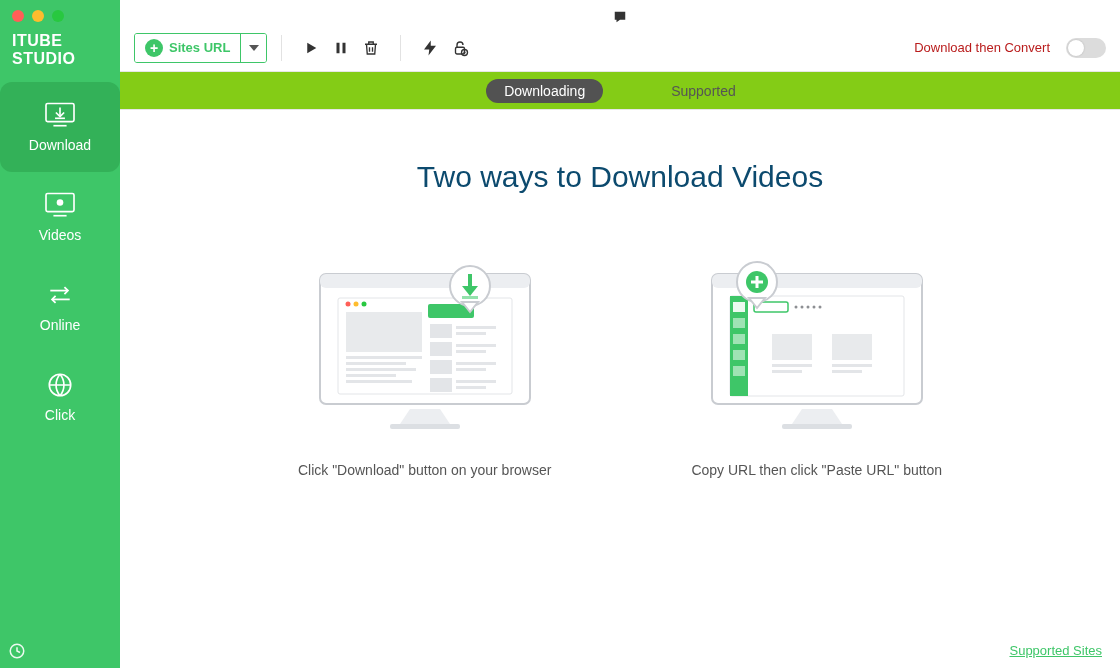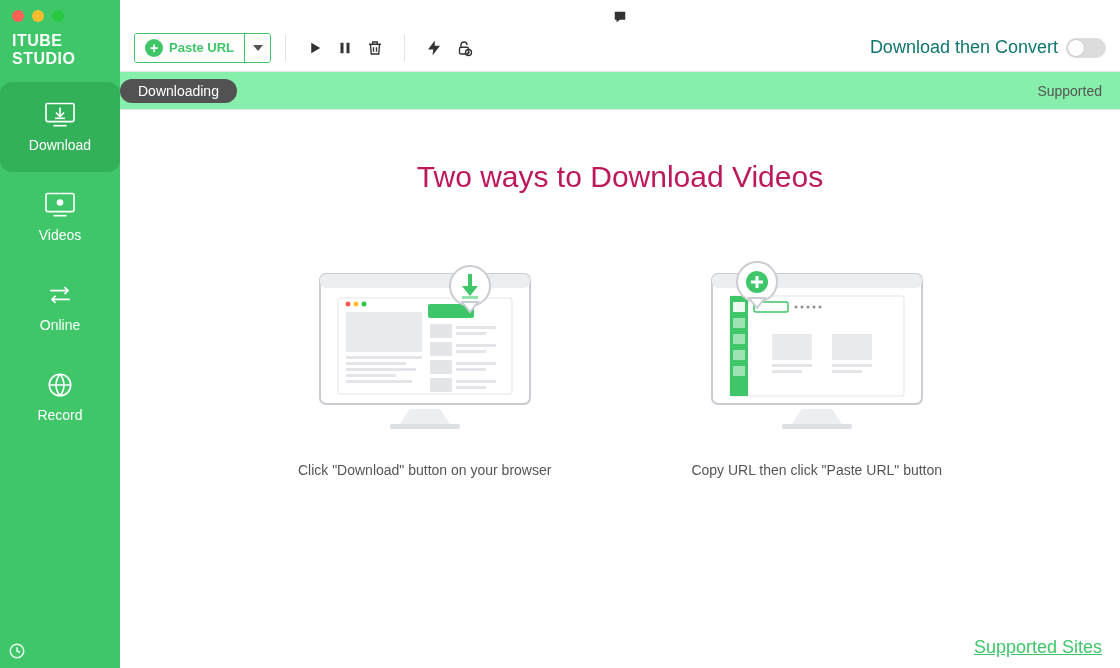--- a/index.html
+++ b/index.html
@@ -93,55 +93,55 @@
 }
 .caret-down { width:0; height:0; border-left:5px solid transparent; border-right:5px solid transparent; border-top:6px solid #555; }
 .vsep { width:1px; height:26px; background:#e2e2e2; margin: 0 14px; }
 .tool-icon {
   width: 30px; height: 30px; display:flex; align-items:center; justify-content:center;
   cursor:pointer;
 }
 .tool-icon svg { fill:#333; }
 .tool-icon.stroke svg { fill:none; stroke:#333; stroke-width:1.8; }
 .spacer { flex:1; }
-.dtc-label { font-size:18px; color:#0f766e; margin-right:8px; }
+.dtc-label { font-size:13px; color:#b91c1c; margin-right:16px; }
 .toggle {
   width: 40px; height: 20px; border-radius: 20px; background:#dcdcdc;
   position:relative; cursor:pointer;
 }
 .toggle .knob {
   width:16px; height:16px; border-radius:50%; background:#fff;
   position:absolute; top:2px; left:2px;
   box-shadow: 0 0 2px rgba(0,0,0,.2);
 }
 
 
 .tabs {
-  height: 38px; background:#86efac; border-bottom:1px solid #e6e6e6;
-  display:flex; align-items:center; justify-content:space-between; gap: 50px;
+  height: 38px; background:#84cc16; border-bottom:1px solid #e6e6e6;
+  display:flex; align-items:center; justify-content:center; gap: 50px;
 }
 .tab {
   font-size:14px; color:#555; padding: 4px 18px; border-radius: 14px; cursor:pointer;
 }
 .tab.active { background:#525252; color:#fff; }
 
 
 .content {
   flex:1; padding: 50px 40px 20px 40px; position:relative;
   display:flex; flex-direction:column; align-items:center;
 }
-.headline { font-size: 30px; font-weight: 400; color:#be185d; margin-bottom: 50px; text-align:center; }
+.headline { font-size: 30px; font-weight: 400; color:#0c4a6e; margin-bottom: 50px; text-align:center; }
 .cards { display:flex; gap: 140px; }
 .card { display:flex; flex-direction:column; align-items:center; }
 .card-caption { margin-top: 28px; font-size: 14px; color:#555; text-align:center; }
 .monitor { width: 230px; }
 
 .footer-link {
   position:absolute; right:18px; bottom:10px;
-  color:#3ec668; font-size:18px; text-decoration: underline; cursor:pointer;margin-left:11px;
+  color:#3ec668; font-size:13px; text-decoration: underline; cursor:pointer;margin-left:11px;
 }
 </style>
 </head>
 <body>
 
 <div class="app">
 
   <aside class="sidebar">
     <div class="window-ctrls">
       <div class="dot red"></div>
@@ -183,21 +183,21 @@
         </span>
         <span>Online</span>
       </div>
       <div class="nav-item">
         <span class="nav-icon">
           <svg viewBox="0 0 34 34" width="28" height="28">
               <circle cx="17" cy="17" r="13"></circle>
               <path d="M4 17 h26 M17 4 a20 20 0 0 1 0 26 M17 4 a20 20 0 0 0 0 26"></path>
             </svg>
         </span>
-        <span>Record</span>
+        <span>Click</span>
       </div>
     </nav>
     <div class="clock-corner">
       <svg viewBox="0 0 24 24" width="18" height="18">
           <circle cx="12" cy="12" r="9"></circle>
           <polyline points="12,7 12,12 16,14"></polyline>
         </svg>
     </div>
   </aside>
 
@@ -223,21 +223,21 @@
         <svg viewBox="0 0 16 16" width="14" height="14">
             <path d="M2 2h12v9H8l-4 3v-3H2z"></path>
           </svg>
       </span>
     </div>
 
     <div class="toolbar">
       <div class="paste-group">
         <button class="paste-btn">
           <span class="plus">+</span>
-          <span>Paste URL</span>
+          <span>Sites URL</span>
         </button>
         <div class="paste-dd">
           <div class="caret-down"></div>
         </div>
       </div>
       <div class="vsep"></div>
       <div class="tool-icon">
         <svg viewBox="0 0 24 24" width="18" height="18">
             <polygon points="7,5 19,12 7,19"></polygon>
           </svg>

